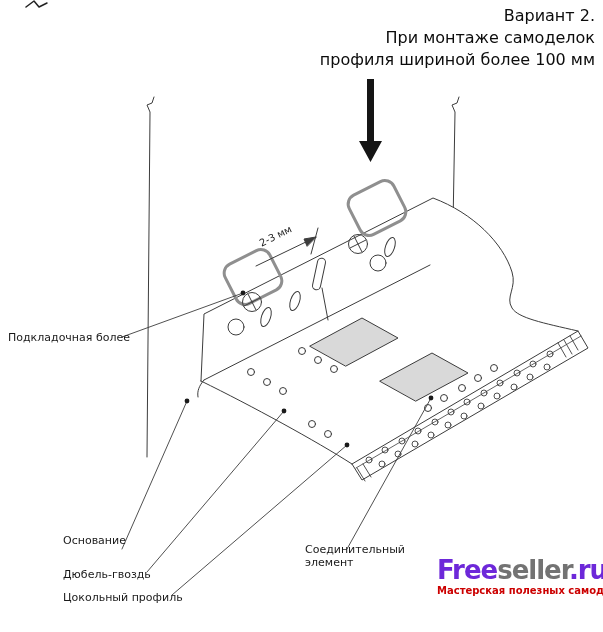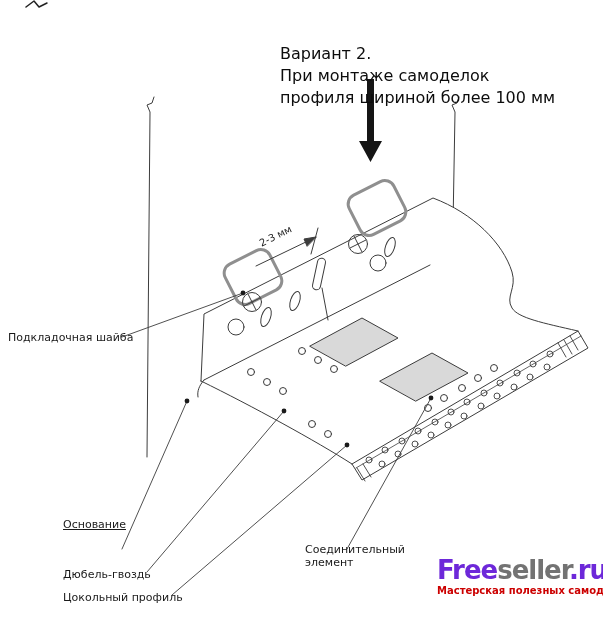--- a/index.html
+++ b/index.html
@@ -3,21 +3,21 @@
 <meta charset="utf-8">
 <style>
   html,body{margin:0;padding:0;background:#fff;}
   .canvas{
     position:relative;width:603px;height:632px;background:#ffffff;
     font-family:"DejaVu Sans",sans-serif;overflow:hidden;
   }
   .drawing{position:absolute;left:0;top:0;}
   .title-block{
     position:absolute;left:280px;top:5px;width:315px;
-    text-align:left;font-size:16px;line-height:22px;color:#0c0c0c;margin-top:38px;
+    text-align:right;font-size:16px;line-height:22px;color:#0c0c0c;
   }
   .lbl{
     position:absolute;font-size:11px;line-height:13px;color:#1a1a1a;white-space:nowrap;
   }
   .dim{
     position:absolute;left:260px;top:238px;font-size:10px;color:#1a1a1a;
     transform:rotate(-26deg);transform-origin:0 50%;white-space:nowrap;
   }
   .logo{
     position:absolute;left:437px;top:556px;width:162px;text-align:center;
@@ -160,22 +160,22 @@
 
     <path fill="#151515" stroke="none" d="M367,79 L374,79 L374,141 L382,141 L370.5,162 L359,141 L367,141 Z"></path>
   </svg>
 
   <div class="title-block">
     <div>Вариант 2.</div>
     <div>При монтаже самоделок</div>
     <div>профиля шириной более 100 мм</div>
   </div>
 
-  <div class="lbl" style="left:8px;top:331px;">Подкладочная шайба</div>
-  <div class="lbl" style="left:63px;top:518px;text-decoration:underline;">Основание</div>
+  <div class="lbl" style="left:8px;top:331px;">Подкладочная более</div>
+  <div class="lbl" style="left:63px;top:534px;">Основание</div>
   <div class="lbl" style="left:63px;top:568px;">Дюбель-гвоздь</div>
   <div class="lbl" style="left:63px;top:591px;text-align:right;">Цокольный профиль</div>
   <div class="lbl" style="left:258px;top:543px;margin-left:47px;">
     <div>Соединительный</div>
     <div>элемент</div>
   </div>
 
   <div class="dim">2-3 мм</div>
 
   <div class="logo">

